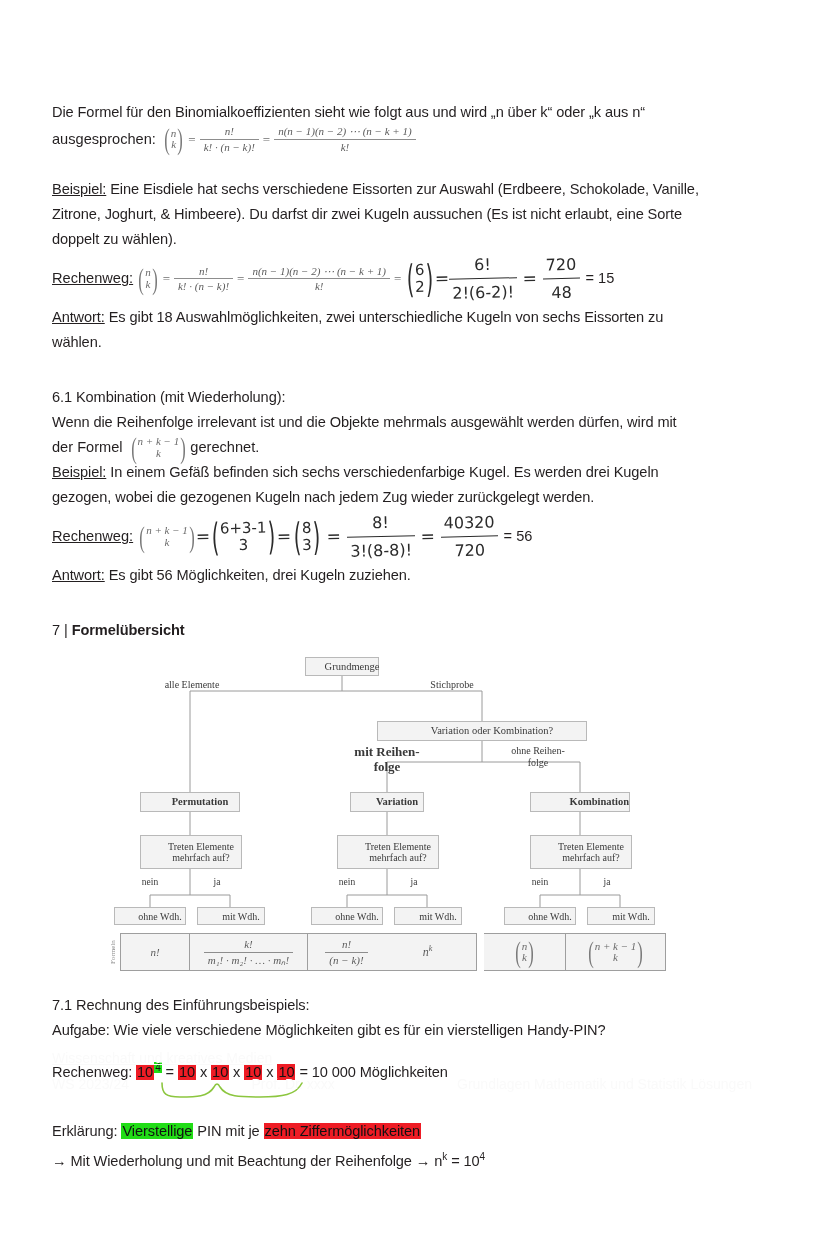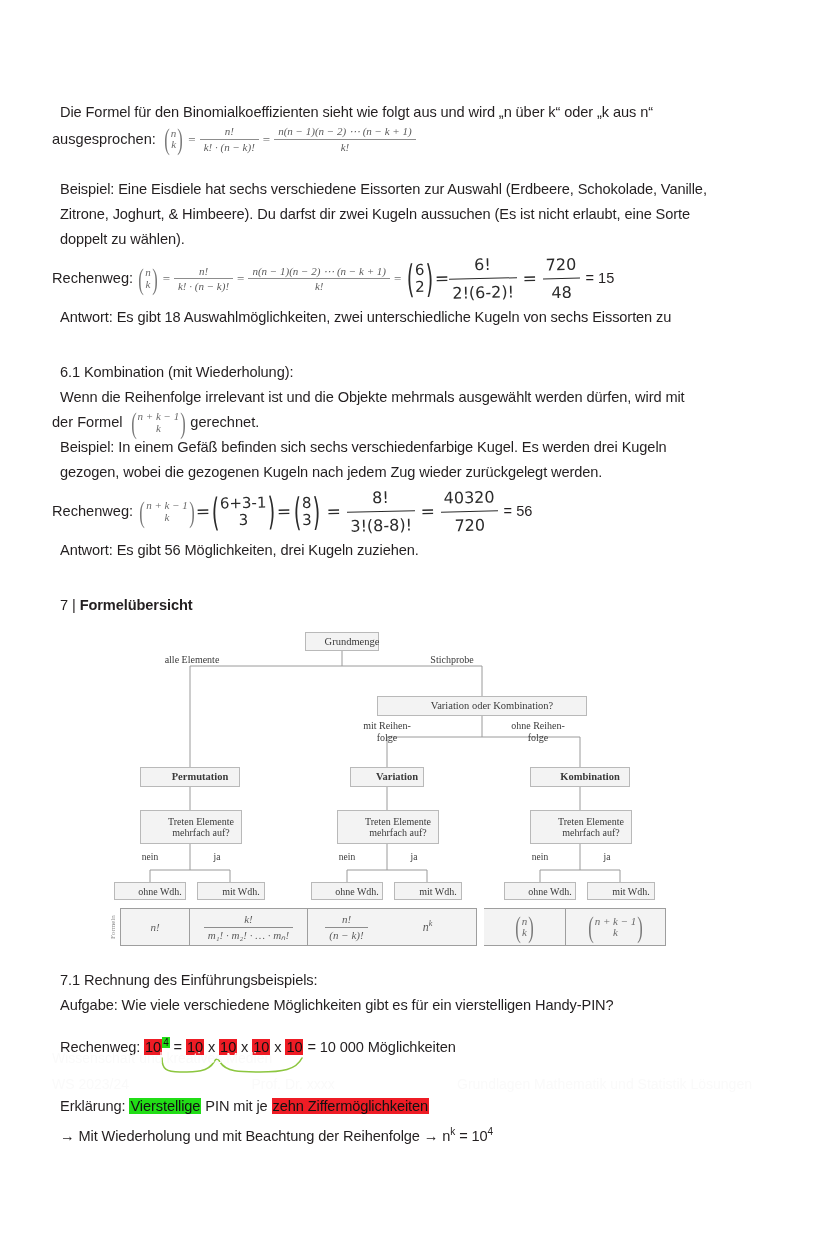--- a/index.html
+++ b/index.html
@@ -22,29 +22,29 @@
     height: 1242px;
     background: #fff;
   }
   .content {
     position: absolute;
     left: 52px;
     top: 100px;
     width: 726px;
   }
   p.para {
-    margin: 0 0 0 8px;
+    margin: 0 0 0 0;
     font-size: 14.6px;
     line-height: 25px;
     letter-spacing: -0.1px;
   }
   .gap-sm { height: 12px; }
   .gap-md { height: 24px; }
   .gap-lg { height: 30px; }
-  .u { }
+  .u { text-decoration: underline; }
   .b { font-weight: bold; }
 
   
   .math {
     font-family: "Liberation Serif", serif;
     font-style: italic;
     color: #5b5b5b;
     font-size: 12px;
     vertical-align: middle;
     display: inline-block;
@@ -279,20 +279,21 @@
         <span class="den">48</span>
       </span>
       <span style="width:6px"></span>
       <span>= 15</span>
     </div>
 
     <p class="para">
       <span class="u">Antwort:</span>
       <span>Es gibt 18 Auswahlmöglichkeiten, zwei unterschiedliche Kugeln von sechs Eissorten zu</span>
     </p>
+    <p class="para">wählen.</p>
 
     <div class="gap-lg"></div>
 
     <p class="para">6.1 Kombination (mit Wiederholung):</p>
     <p class="para">Wenn die Reihenfolge irrelevant ist und die Objekte mehrmals ausgewählt werden dürfen, wird mit</p>
 
     <div class="mathline">
       <span>der Formel</span>
       <span style="width:7px"></span>
       <span class="binom">
@@ -399,36 +400,36 @@
         <span>alle Elemente</span>
       </div>
       <div class="edgelabel" style="left:340px; top:30px; width:120px; font-size:10px;">
         <span>Stichprobe</span>
       </div>
 
       <div class="node" style="left:325px; top:72px; width:210px; height:20px; font-size:10.5px;">
         <span>Variation oder Kombination?</span>
       </div>
 
-      <div class="edgelabel" style="left:290px; top:96px; width:90px; font-size:10px;">
+      <div class="edgelabel" style="left:290px; top:96px; width:90px; font-size:13px;font-weight:bold;">
         <div>mit Reihen-</div>
         <div>folge</div>
       </div>
       <div class="edgelabel" style="left:438px; top:96px; width:96px; font-size:10px;">
         <div>ohne Reihen-</div>
         <div>folge</div>
       </div>
 
       <div class="node bold" style="left:88px; top:143px; width:100px; height:20px; font-size:10.5px;">
         <span>Permutation</span>
       </div>
       <div class="node bold" style="left:298px; top:143px; width:74px; height:20px; font-size:10.5px;">
         <span>Variation</span>
       </div>
-      <div class="node bold" style="left:478px; top:143px; width:100px; height:20px; font-size:10.5px;">
+      <div class="node bold" style="left:478px; top:143px; width:100px; height:20px; font-size:10.5px;justify-content:flex-end;">
         <span>Kombination</span>
       </div>
 
       <div class="node" style="left:88px; top:186px; width:102px; height:34px; font-size:10px; flex-direction:column;">
         <span>Treten Elemente</span>
         <span>mehrfach auf?</span>
       </div>
       <div class="node" style="left:285px; top:186px; width:102px; height:34px; font-size:10px; flex-direction:column;">
         <span>Treten Elemente</span>
         <span>mehrfach auf?</span>

